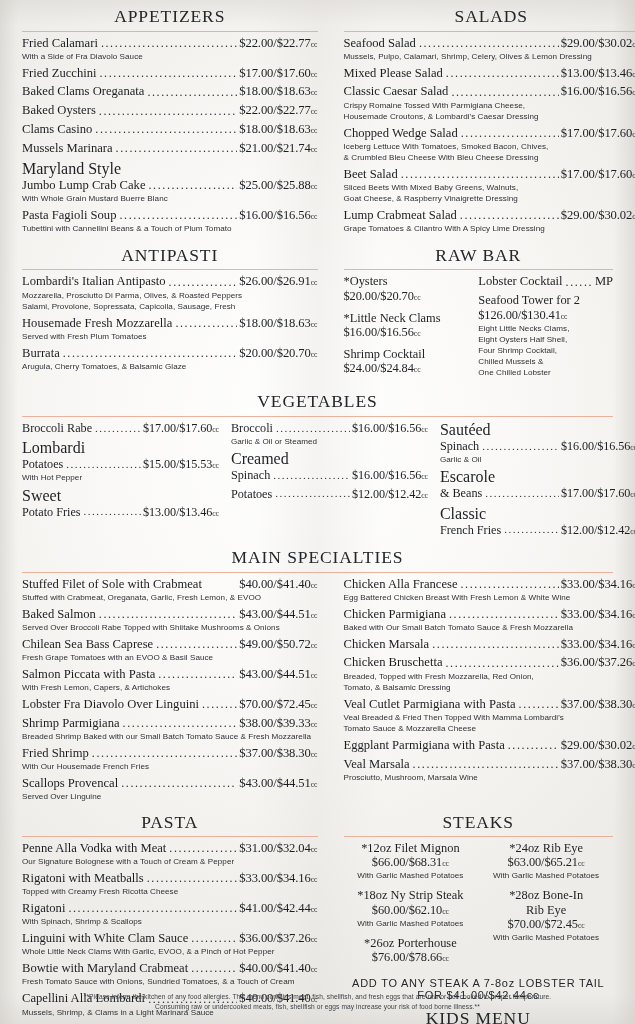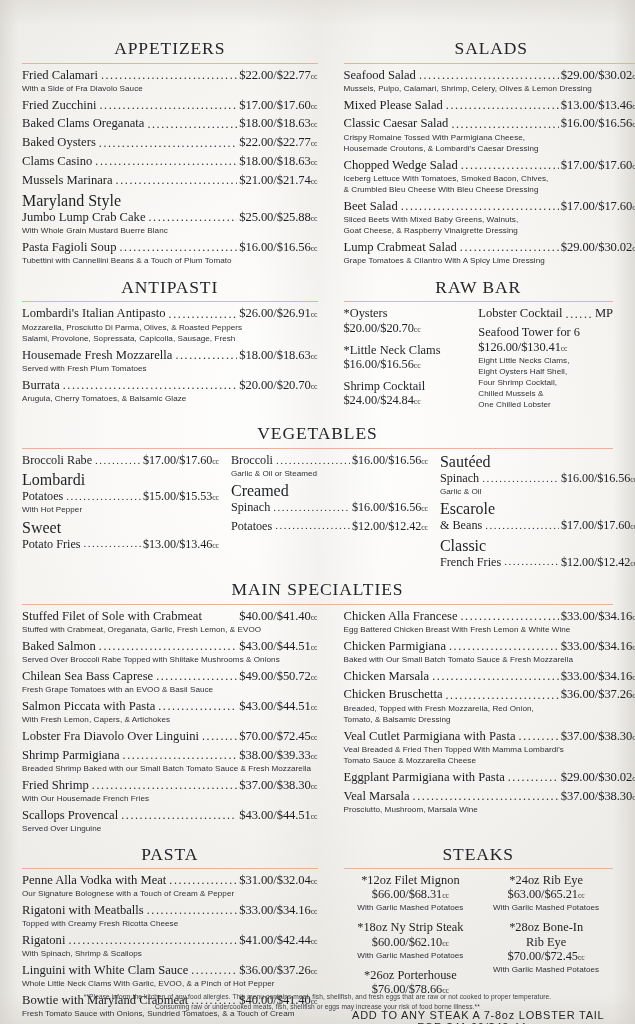--- a/index.html
+++ b/index.html
@@ -38,21 +38,21 @@
         rgba(210,207,202,0.45) 100%),
       radial-gradient(ellipse 70% 55% at 48% 42%, #ffffff 0%, #faf9f7 45%, #eeece8 100%);
     pointer-events: none;
     z-index: 0;
   }
 
   #page {
     position: absolute;
     inset: 0;
     z-index: 1;
-    padding: 40px 22px 10px 22px;
+    padding: 8px 22px 10px 22px;
   }
 
   
   .sec-title {
     text-align: center;
     font-size: 17.5px;
     letter-spacing: 0.9px;
     font-weight: 400;
     color: #23262a;
     line-height: 1.0;
@@ -358,21 +358,21 @@
           </div>
         <div class="rawcol" id="list-rawbar-right">
             <div class="item">
               <div class="line">
                 <span class="nm">Lobster Cocktail</span>
                 <span class="dots">..........</span>
                 <span class="pr">MP</span>
               </div>
             </div>
             <div class="blk">
-              <div class="bn">Seafood Tower for 6</div>
+              <div class="bn">Seafood Tower for 2</div>
               <div class="bp"><span class="pr">$126.00/$130.41<span class="cc">cc</span></span></div>
               <div class="desc">
                 <div>Eight Little Necks Clams,</div>
                 <div>Eight Oysters Half Shell,</div>
                 <div>Four Shrimp Cocktail,</div>
                 <div>Chilled Mussels &amp;</div>
                 <div>One Chilled Lobster</div>
               </div>
             </div>
           </div>

